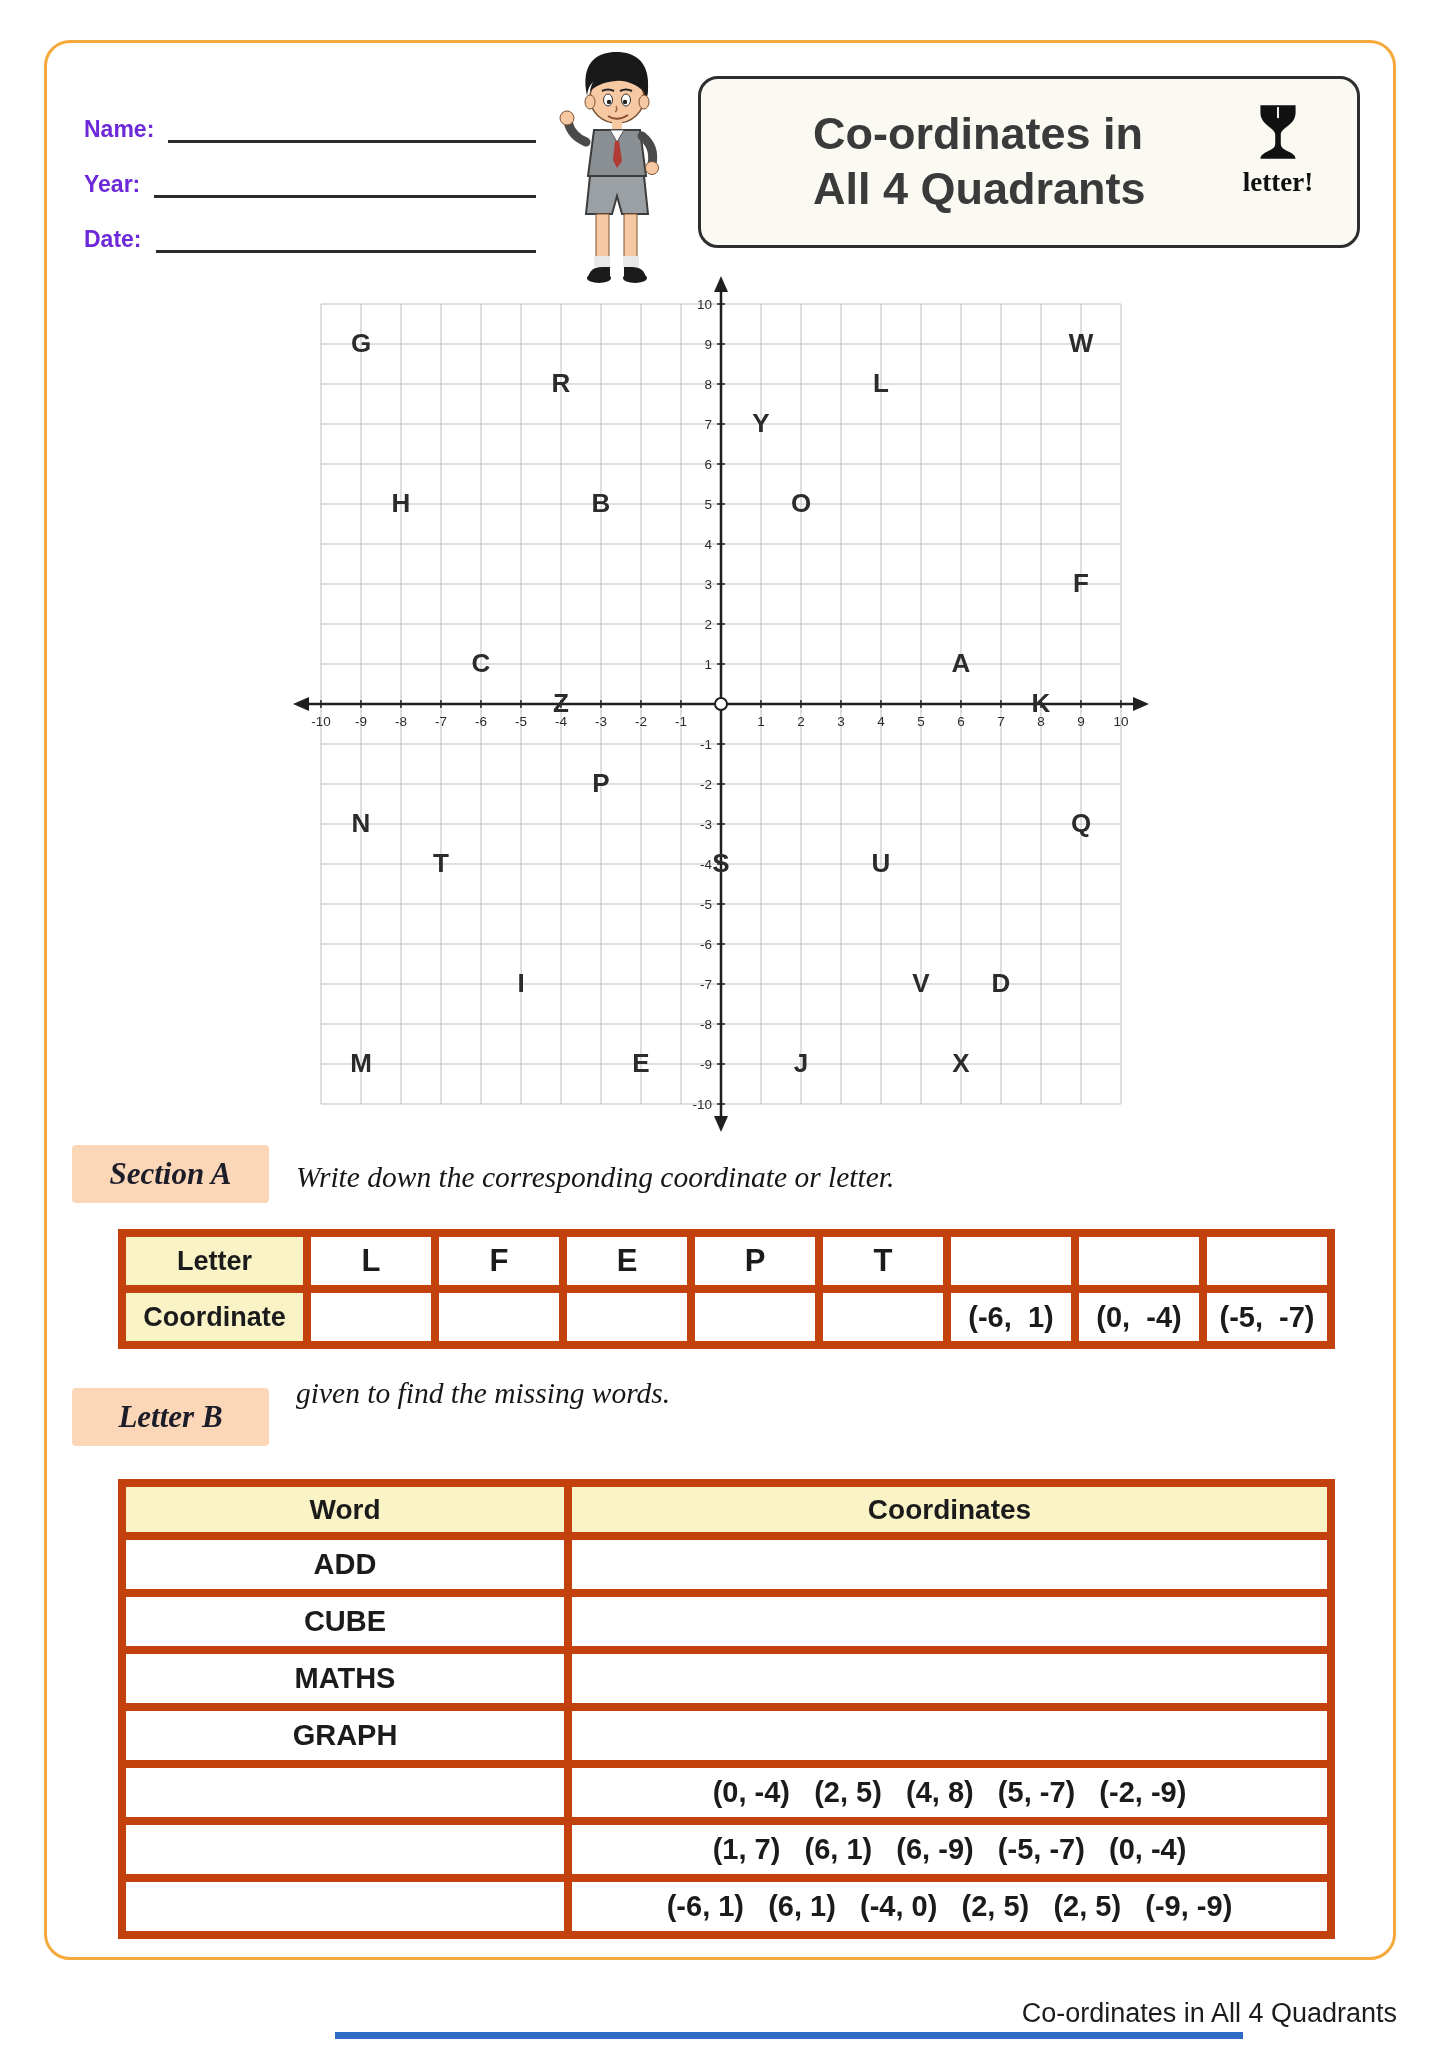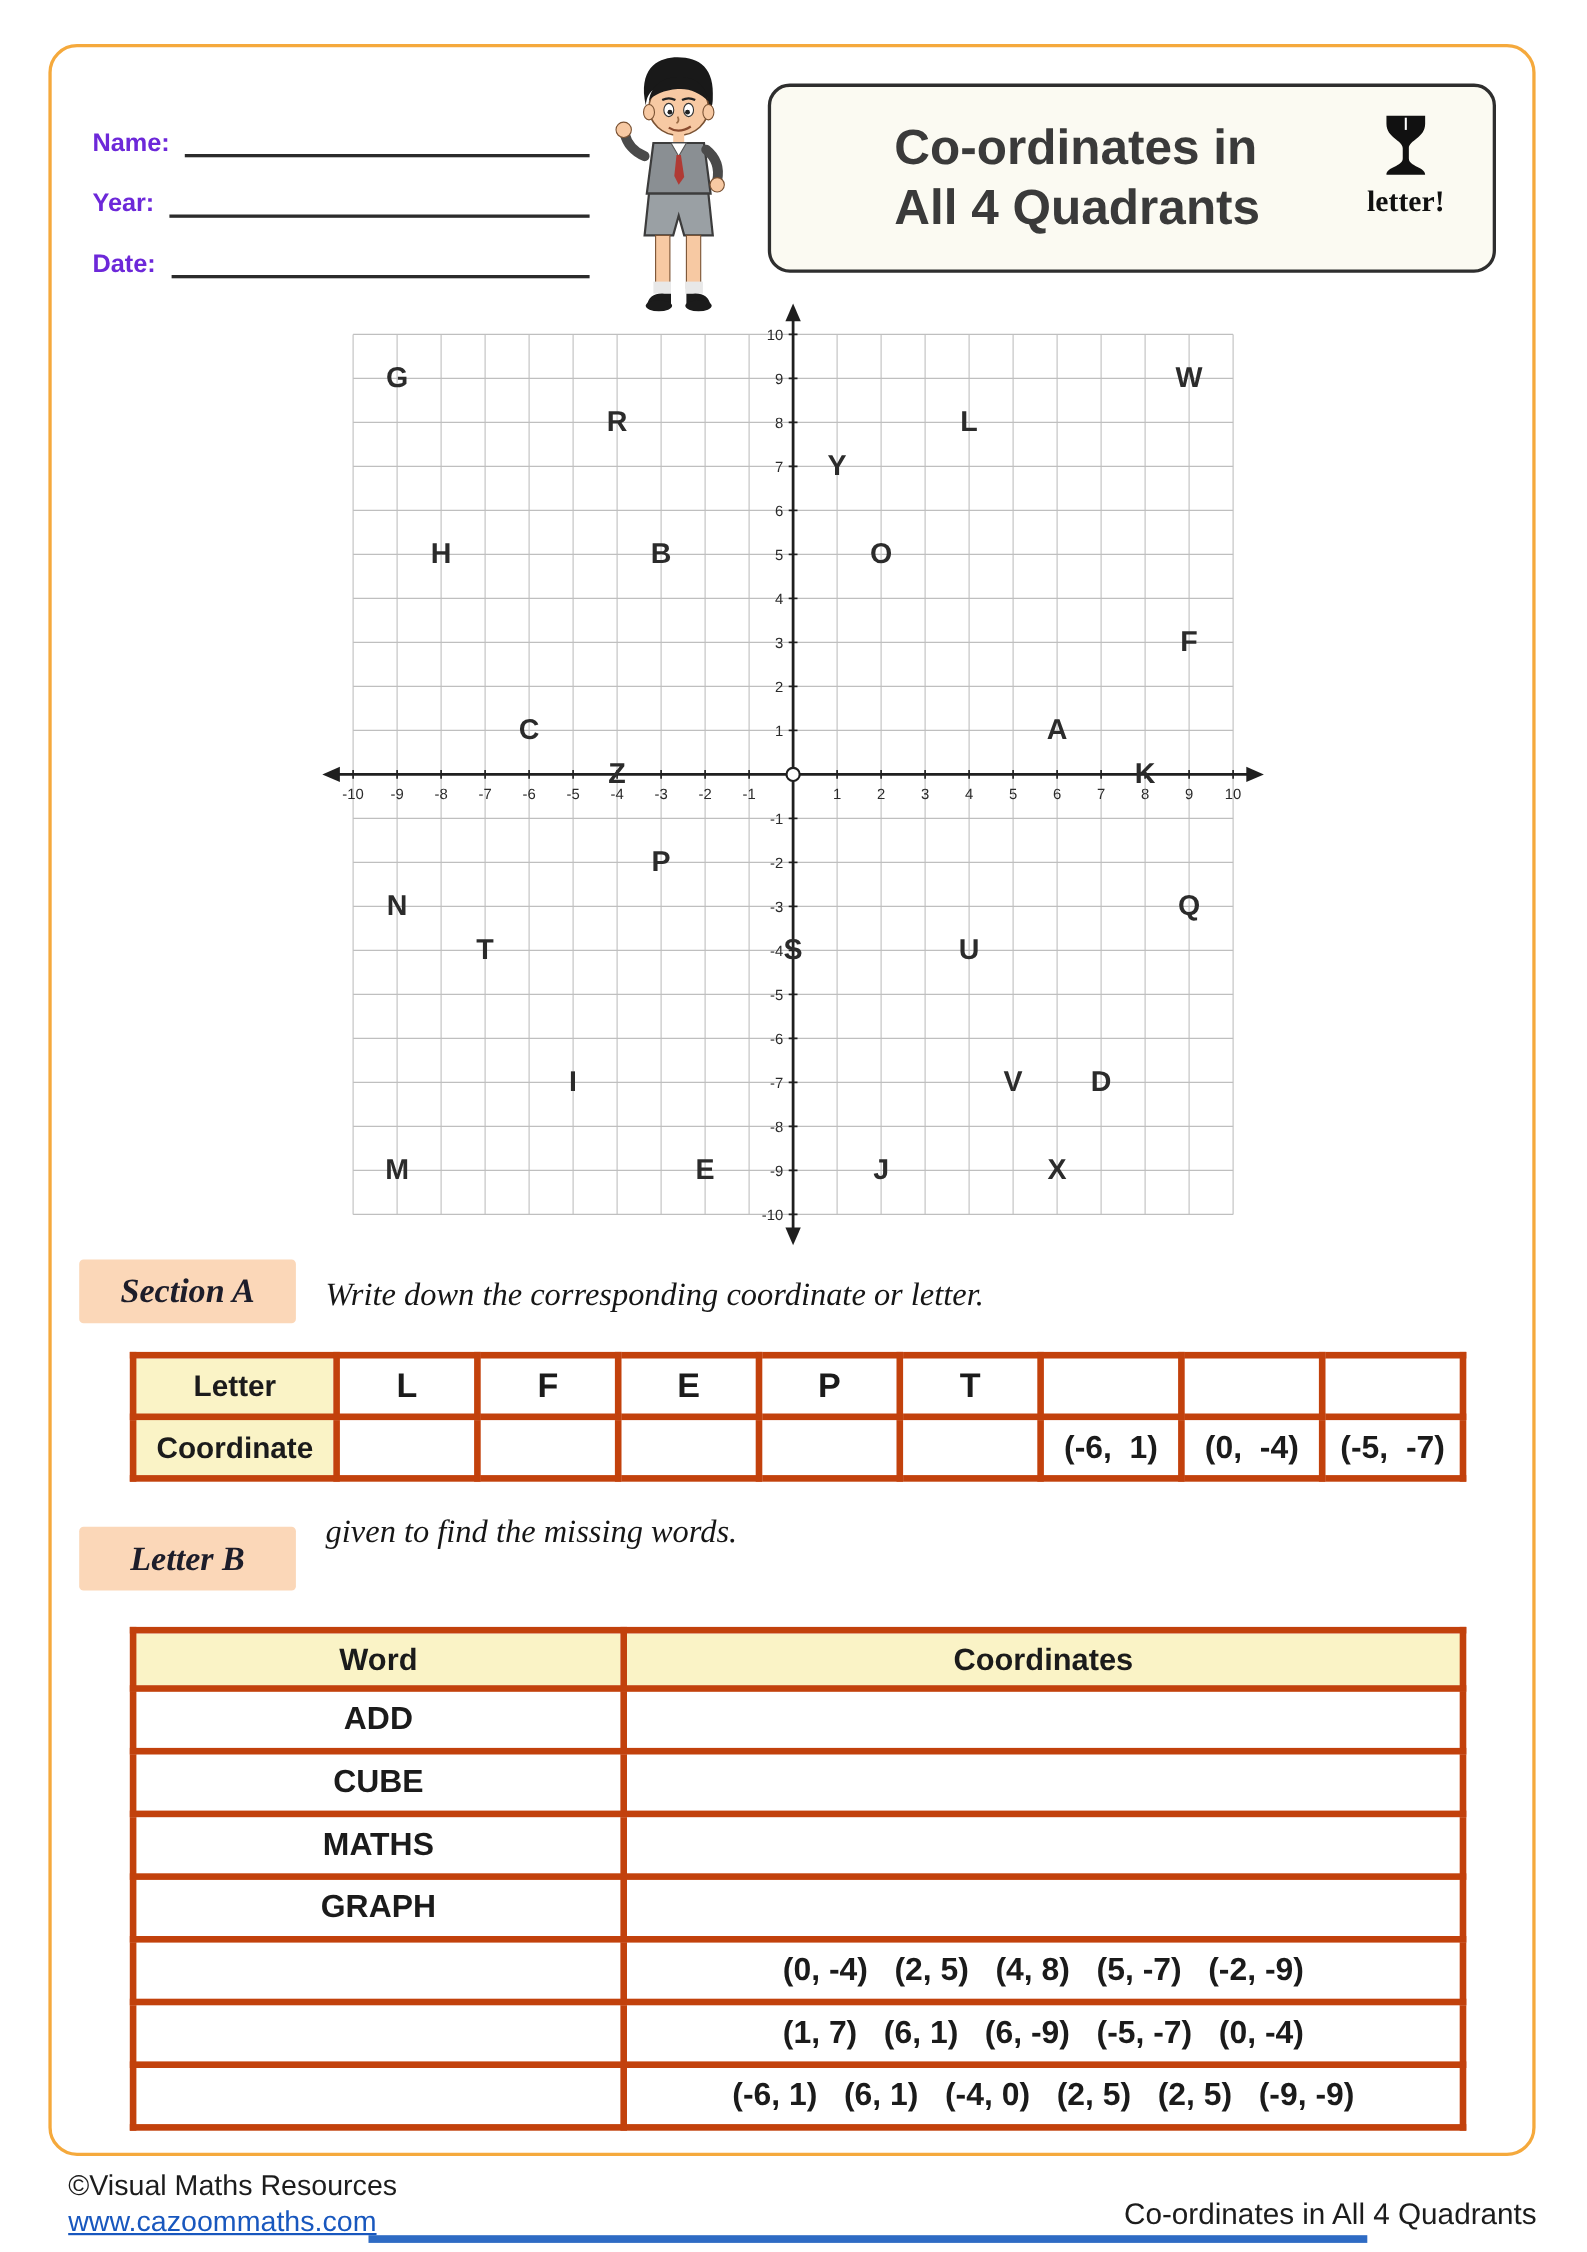--- a/index.html
+++ b/index.html
@@ -16,21 +16,21 @@
   .logo{position:absolute;right:24px;top:24px;width:110px;text-align:center}
   .logotext{font-family:"Liberation Serif",serif;font-weight:bold;font-size:27px;color:#101010;margin-top:2px}
   .gridwrap{position:absolute;left:281px;top:264px;width:880px;height:880px}
   .pill{position:absolute;left:72px;width:197px;height:58px;background:#FBD7B8;border-radius:4px;display:flex;align-items:center;justify-content:center;font-family:"Liberation Serif",serif;font-style:italic;font-weight:bold;font-size:31px;color:#1d1d2a}
   .pillA{top:1145px}
   .pillB{top:1388px}
   .instr{position:absolute;font-family:"Liberation Serif",serif;font-style:italic;font-size:29.5px;color:#161616;line-height:1.35}
   .instrA{left:296px;top:1158px}
   .instrB{left:296px;top:1374px}
   table{border-collapse:collapse;position:absolute;table-layout:fixed;background:#fff}
-  td,th{border:6px solid #c2410c;text-align:center;vertical-align:middle;padding:0;overflow:hidden}
+  td,th{border:8px solid #c2410c;text-align:center;vertical-align:middle;padding:0;overflow:hidden}
   .tA{left:118px;top:1229px;width:1209px}
   .tA tr{height:56px}
   .tA th{background:#FAF3C6;font-size:27px;font-weight:bold;color:#1b1b1b}
   .tA td.letter{font-size:31px;font-weight:bold;color:#1b1b1b}
   .tA td.coord{font-size:29px;font-weight:600;color:#1b1b1b;white-space:pre}
   .tB{left:118px;top:1479px;width:1209px}
   .tB tr{height:57px}
   .tB tr.hdr{height:53px}
   .tB th{background:#FAF3C6;font-size:28px;font-weight:bold;color:#1b1b1b}
   .tB td.word{font-size:29px;font-weight:bold;color:#1b1b1b}
@@ -351,20 +351,16 @@
       <td class="word"></td>
       <td class="coords">(1, 7)   (6, 1)   (6, -9)   (-5, -7)   (0, -4)</td>
     </tr>
     <tr>
       <td class="word"></td>
       <td class="coords">(-6, 1)   (6, 1)   (-4, 0)   (2, 5)   (2, 5)   (-9, -9)</td>
     </tr>
   </tbody>
     </table>
 
-  <div class="footer-left">
-    <div>©Visual Maths Resources</div>
-    <div><a class="footer-link">www.cazoommaths.com</a></div>
-  </div>
   <div class="footer-right">Co-ordinates in All 4 Quadrants</div>
   <div class="bottombar"></div>
 
 </div>
 
 </body></html>

